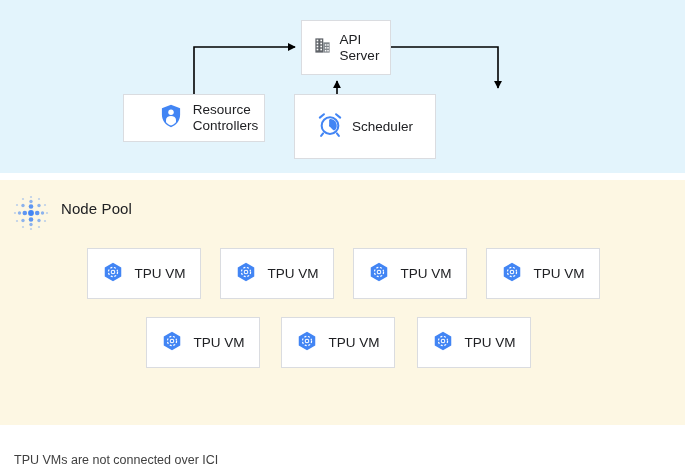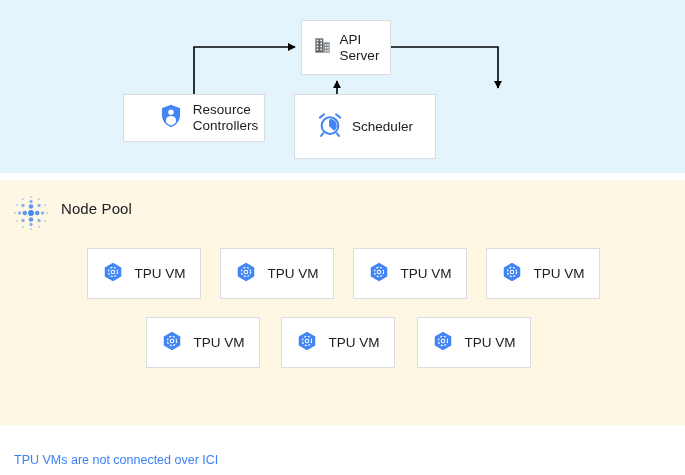--- a/index.html
+++ b/index.html
@@ -135,21 +135,21 @@
     width: 685px;
     height: 475px;
     pointer-events: none;
   }
 
   
   #caption {
     position: absolute;
     left: 14px;
     top: 452px;
-    color: #3b82f6;
+    color: #404040;
     font-size: 12.5px;
     line-height: 16px;
   }
 </style>
 </head>
 <body>
 
 <div id="canvas">
 
   <div class="panel" id="control-plane-panel"></div>

